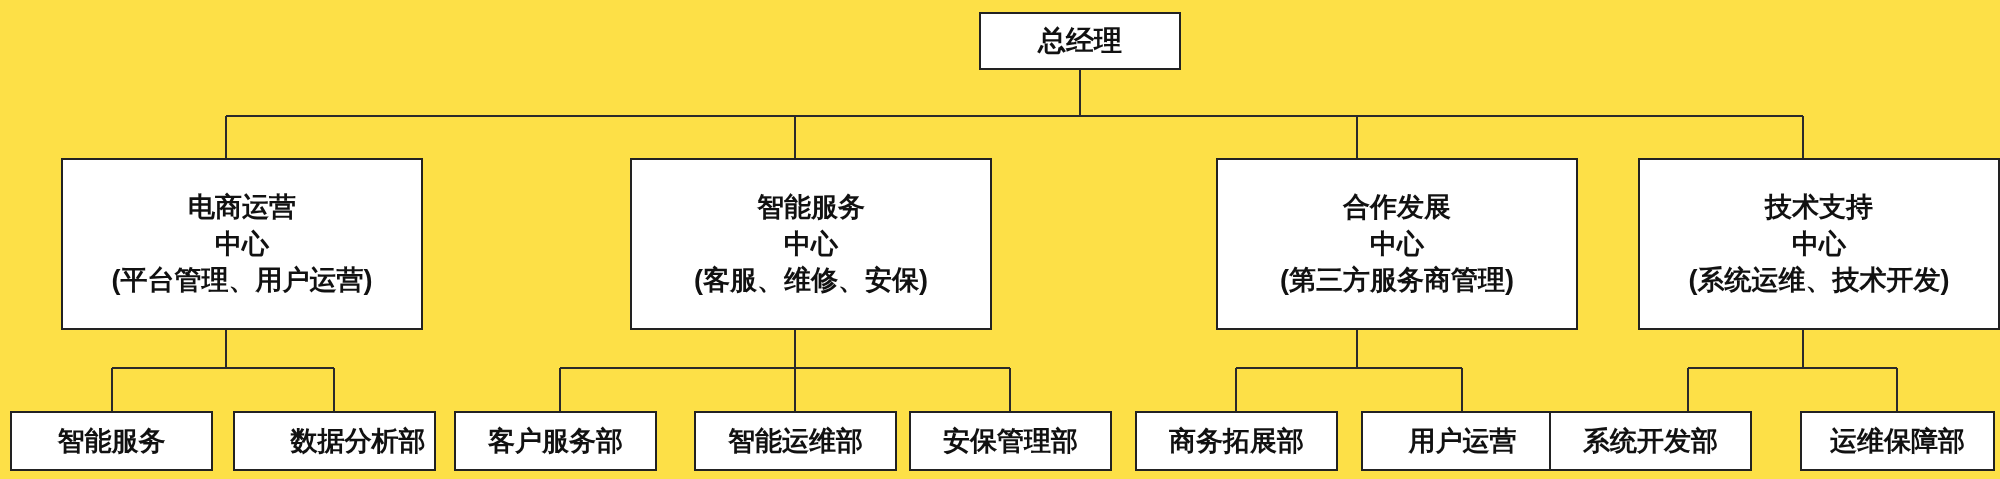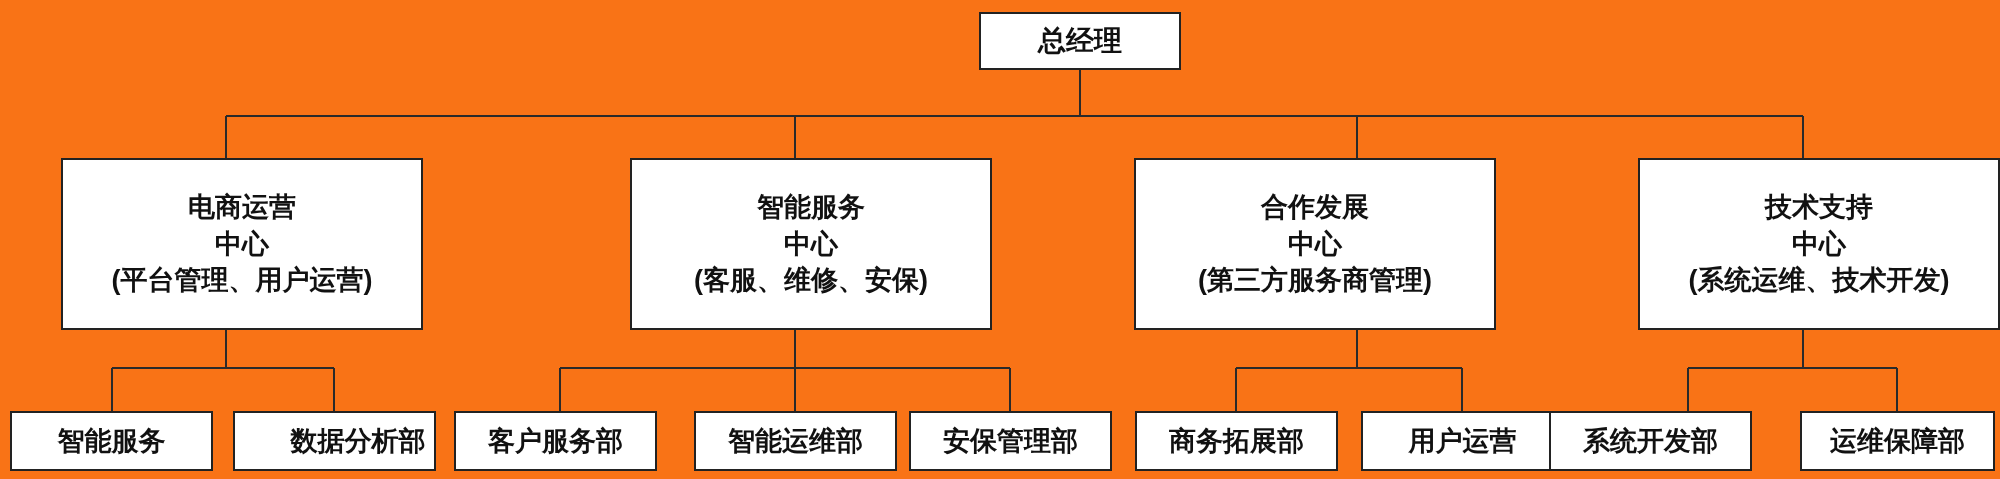--- a/index.html
+++ b/index.html
@@ -5,21 +5,21 @@
   html, body {
     margin: 0;
     padding: 0;
     background: #ffffff;
     font-family: "Liberation Sans", "DejaVu Sans", sans-serif;
   }
   .stage {
     position: relative;
     width: 2000px;
     height: 479px;
-    background: #f97316;
+    background: #fde047;
     overflow: hidden;
   }
   .connectors {
     position: absolute;
     left: 0;
     top: 0;
     width: 2000px;
     height: 479px;
   }
   .connectors line {
@@ -46,21 +46,21 @@
     font-size: 28px;
   }
   .center {
     top: 158px;
     width: 362px; height: 172px;
     font-size: 27px;
     margin-left: 16px;
   }
   .c1 { left: 45px; }
   .c2 { left: 614px; }
-  .c3 { left: 1118px; }
+  .c3 { left: 1200px; }
   .c4 { left: 1622px; }
   .dept {
     top: 411px;
     width: 203px; height: 60px;
     font-size: 27px;
   }
   .d1 { left: 10px; }
   .d2 { left: 233px; padding-left: 47px; }
   .d3 { left: 454px; }
   .d4 { left: 694px; }

